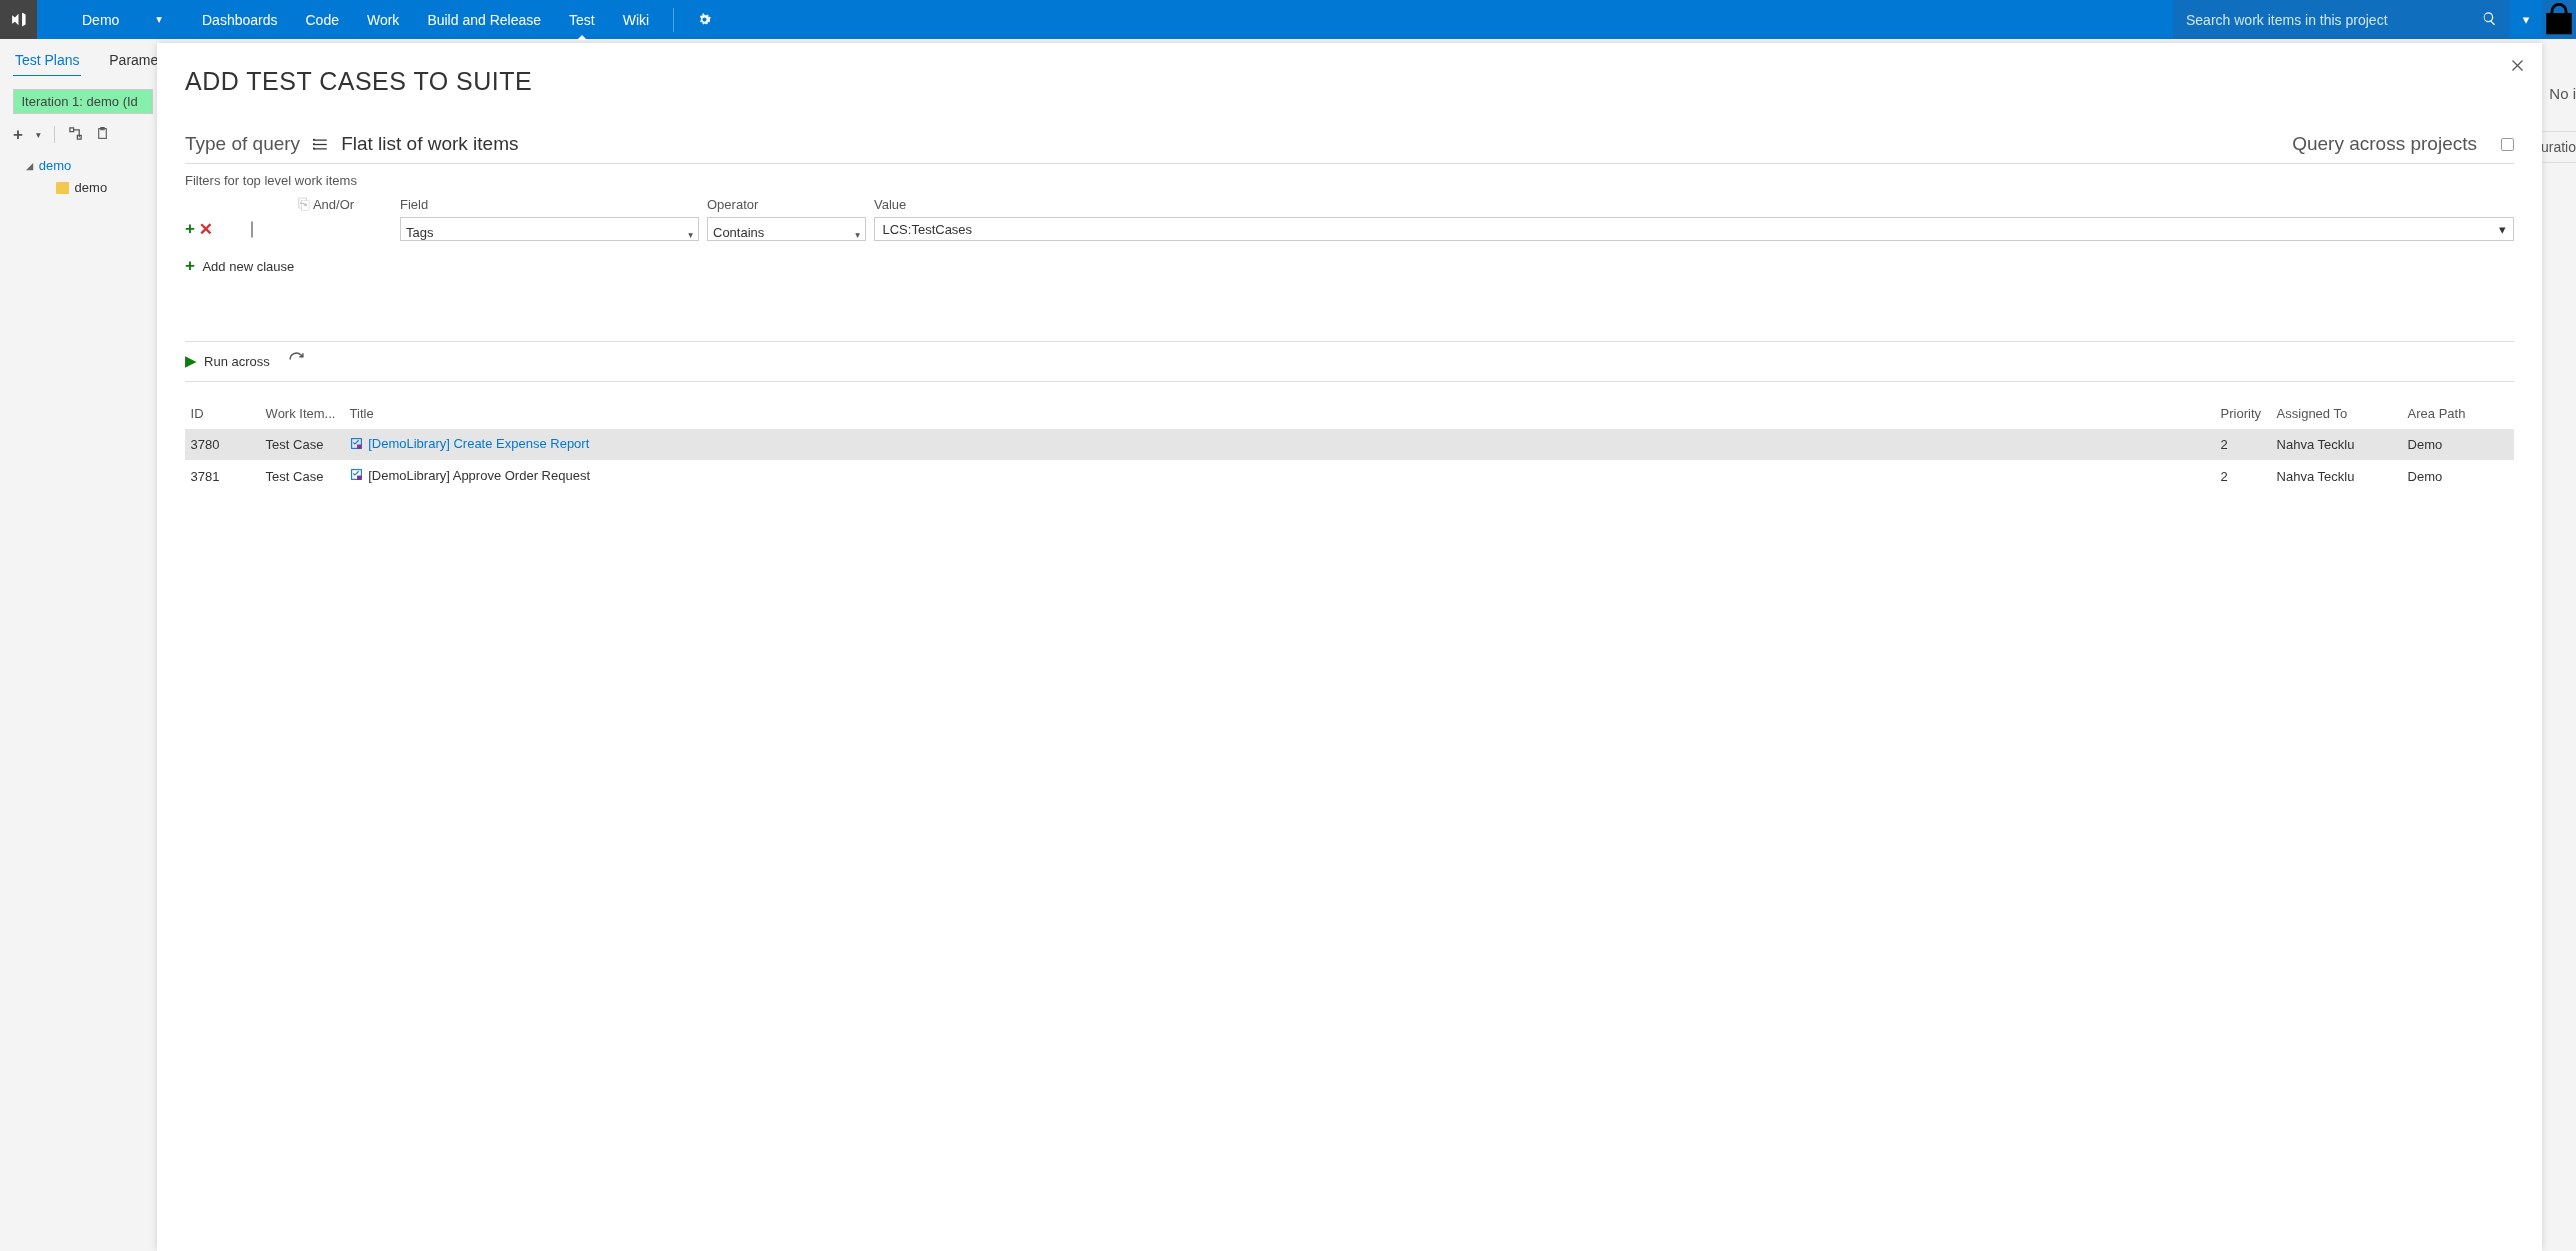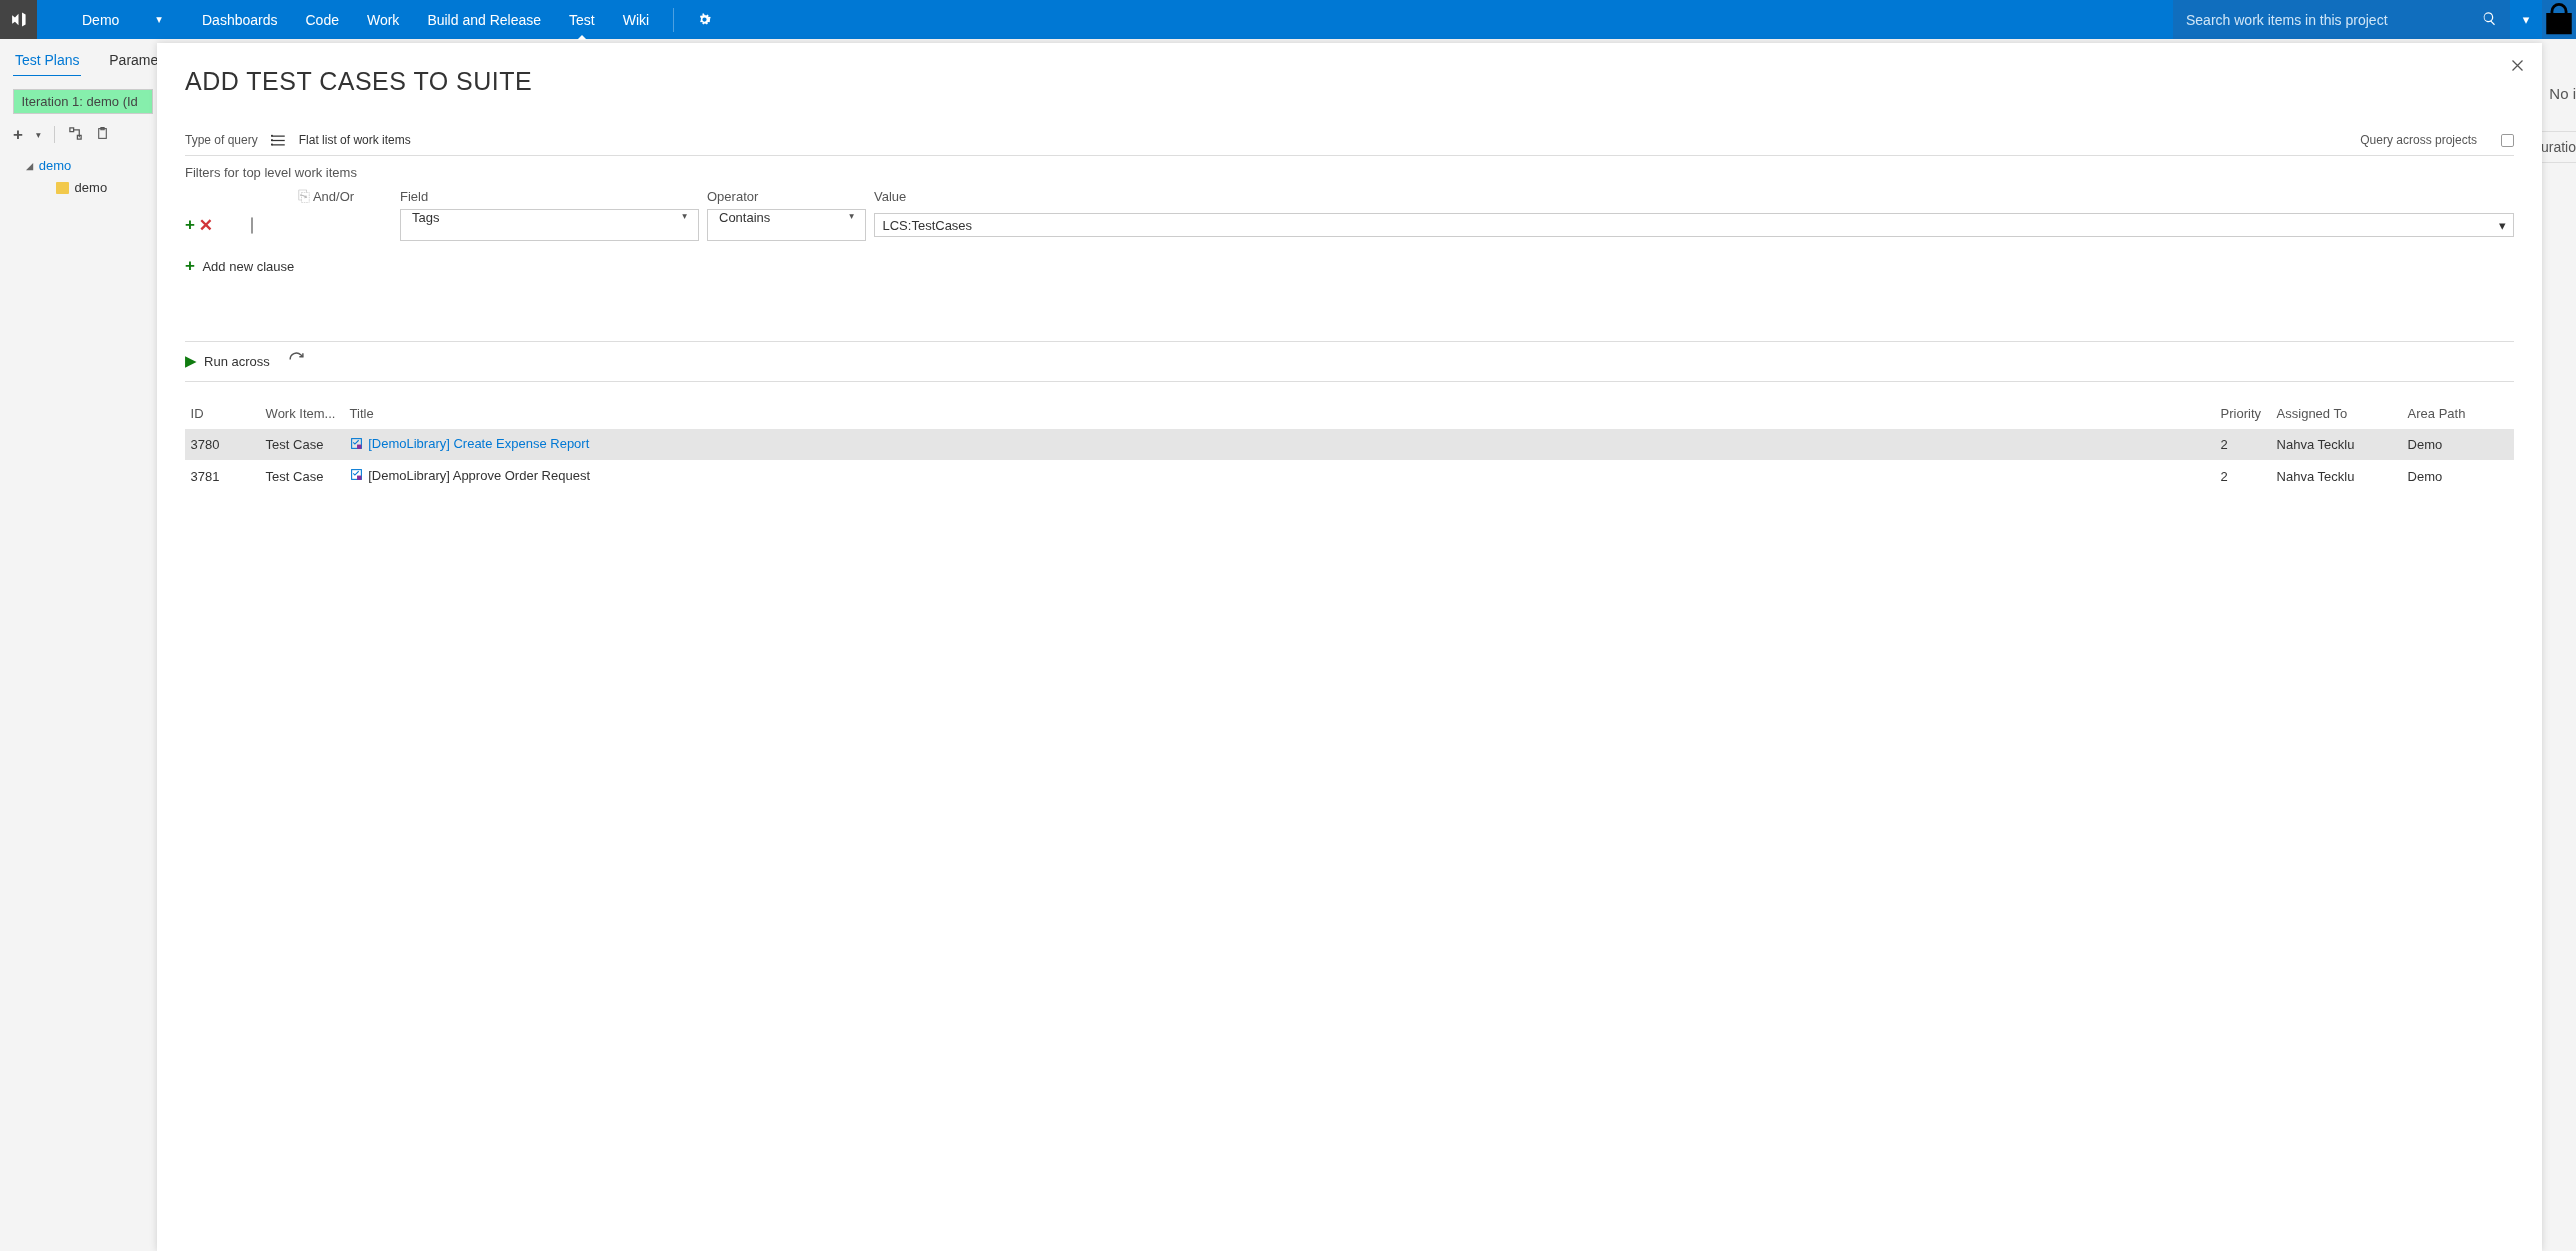--- a/index.html
+++ b/index.html
@@ -45,37 +45,37 @@
 
 
 .right-cut { position:absolute; right:0; top:79px; font-size:15px; color:#555; padding:5.6px 0 5.6px 5.6px; white-space:nowrap;}
 .right-cut2 { position:absolute; right:0; top:131px; font-size:14px; color:#555; padding:5.6px 0 5.6px 5.6px; border-top:0.9px solid #ddd; border-bottom:0.9px solid #ddd; height:32px; display:flex; align-items:center;}
 
 
 .dialog { position:absolute; top:43px; left:157px; right:34px; bottom:0; background:#fff; box-shadow: 0 0 7.5px rgba(0,0,0,0.15); padding: 24px 28px 18.7px; overflow:auto;}
 .dialog .close { position:absolute; top:15px; right:17px; cursor:pointer; color:#555;}
 .dialog h1 { font-weight:300; font-size:25px; letter-spacing:0.5px; color:#333; margin-bottom:37px;}
 
-.qtype-row { display:flex; justify-content:space-between; align-items:center; color:#555; font-size:12px; padding-bottom:7.5px; border-bottom:0.9px solid #ddd; margin-bottom:9.4px;}
+.qtype-row { display:flex; justify-content:space-between; align-items:center; color:#555; font-size:19px; padding-bottom:7.5px; border-bottom:0.9px solid #ddd; margin-bottom:9.4px;}
 .qtype-row .left { display:flex; align-items:center; gap:13px;}
 .qtype-row .qicon { display:inline-flex; }
 .qtype-row .right { display:flex; align-items:center; gap:24px;}
 .qtype-row .right .cb { width:13px; height:13px; border:0.9px solid #999; border-radius:1.9px;}
 
 .filters-label { color:#555; margin-bottom:7.5px;}
 
 .filter-grid { display:grid; grid-template-columns: 58px 39px 94px 299px 159px 1fr; gap:0 8px; align-items:center;}
 .filter-grid .hdr { color:#555; font-size:13px; padding-bottom:3.7px;}
 .filter-grid .group-icon { color:#bbb; font-size:15px;}
 .filter-row { display:contents; }
 .filter-row .plusminus { display:flex; gap:3.7px; font-size:17px; }
 .filter-row .plusminus .p { color:#107c10; cursor:pointer; font-weight:bold;}
 .filter-row .plusminus .m { color:#d13438; cursor:pointer; font-weight:bold;}
 .filter-row .cb { width:13px; height:13px; border:0.9px solid #999; border-radius:1.9px; cursor:pointer;}
-.sel { border:0.9px solid #ccc; background:#fff; height:32px; display:flex; align-items:flex-start; justify-content:space-between; padding:0 11px; font-size:13px; cursor:pointer;}
+.sel { border:0.9px solid #ccc; background:#fff; height:24px; display:flex; align-items:flex-end; justify-content:space-between; padding:0 5px; font-size:13px; cursor:pointer;}
 .sel .chev { font-size:9.4px; color:#555;}
 .val-input { border:0.9px solid #ccc; background:#fff; height:24px; display:flex; align-items:center; justify-content:space-between; padding:0 7.5px; font-size:13px;}
 
 .add-clause { display:flex; align-items:center; gap:7.5px; margin-top:15px; color:#333; cursor:pointer;}
 .add-clause .p { color:#107c10; font-size:17px; font-weight:bold;}
 
 .runbar { border-top:0.9px solid #ddd; border-bottom:0.9px solid #ddd; margin-top:65px; padding:9.4px 0; display:flex; align-items:center; gap:18.7px;}
 .runbar .run { display:flex; align-items:center; gap:7.5px; cursor:pointer; color:#333;}
 .runbar .run .tri { color:#107c10; font-size:15px;}
 .runbar .refresh { cursor:pointer; color:#555;}

